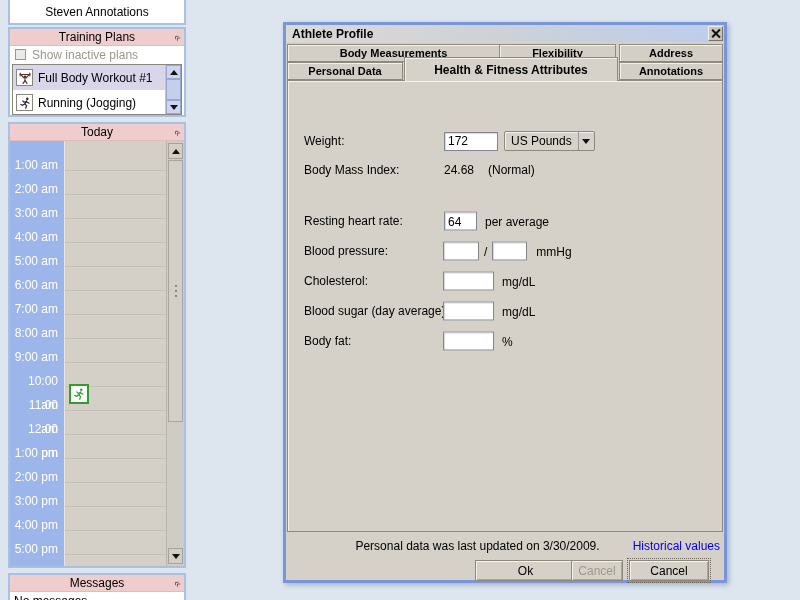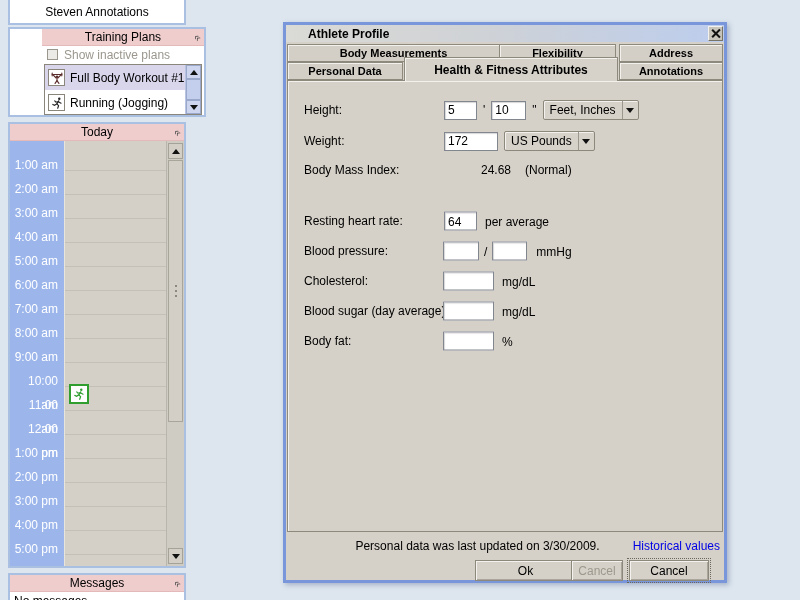--- a/index.html
+++ b/index.html
@@ -12,21 +12,21 @@
   .panel-header { height:17px; background:#f0cdcd; border-bottom:1px solid #e3b9ba;
                   display:flex; align-items:center; justify-content:center;
                   font-size:12px; color:#000; position:relative; }
   .collapse { position:absolute; right:3px; top:1px; font-size:11px; color:#4a4a4a;
               transform:rotate(45deg); line-height:14px; }
 
   #user-panel { left:8px; top:-3px; width:178px; height:28px;
                 display:flex; align-items:flex-end; justify-content:center;
                 font-size:12px; padding-bottom:4px; }
 
-  #plans-panel { left:8px; top:27px; width:198px; height:90px;padding-left:32px; }
+  #plans-panel { left:8px; top:27px; width:178px; height:90px; }
   .chk-row { height:17px; display:flex; align-items:center; padding-left:5px; }
   .chk-box { width:11px; height:11px; background:#eceae6; border:1px solid #9b978e; }
   .chk-label { margin-left:6px; font-size:12px; color:#9b978e; }
   .listbox { position:relative; margin:1px 2px 2px 2px; height:51px; border:1px solid #8a867c; background:#fff; overflow:hidden; }
   .list-item { height:25px; display:flex; align-items:center; padding-left:3px; width:calc(100% - 16px); }
   .list-item.selected { background:#d9d5eb; }
   .item-icon { width:17px; height:17px; border:1px solid #8a867c; background:#fff;
                display:flex; align-items:center; justify-content:center; margin-right:5px; }
   .list-item .lbl { font-size:12px; color:#000; }
   .vscroll { position:absolute; right:0; top:0; bottom:0; width:16px; background:#dde3f3; border-left:1px solid #b9c4e2; }
@@ -58,21 +58,21 @@
   .grip-dot { width:2px; height:2px; background:#8c887e; }
 
   #messages-panel { left:8px; top:573px; width:178px; height:34px; }
   .msg-text { font-size:12px; color:#000; padding:2px 4px; }
 
   
   #dialog { position:absolute; left:283px; top:22px; width:444px; height:561px;
             background:#d5d1c8; border:3px solid #7a96da; box-shadow:2px 2px 5px rgba(60,80,120,.35); }
   .titlebar { position:absolute; left:0; top:0; right:0; height:17px;
               background:linear-gradient(to right,#dadad6 0%,#cfd2d6 45%,#bccded 100%);
-              display:flex; align-items:center; padding-left:22px;
+              display:flex; align-items:center; padding-left:6px;
               font-size:12px; font-weight:bold; color:#000; }
   .close-btn { position:absolute; right:1px; top:1px; width:15px; height:15px; background:#c6c3ba;
                border-top:1px solid #f2f1ed; border-left:1px solid #f2f1ed;
                border-right:1px solid #777365; border-bottom:1px solid #777365;
                display:flex; align-items:center; justify-content:center; }
   .close-x { position:relative; width:9px; height:9px; }
   .close-x::before, .close-x::after { content:""; position:absolute; left:3.5px; top:-1px; width:2.4px; height:11px; background:#111; }
   .close-x::before { transform:rotate(45deg); } .close-x::after { transform:rotate(-45deg); }
 
   .tab { position:absolute; height:18px; background:#d3cfc7;
@@ -246,52 +246,37 @@
     </div>
     <div class="tab active" style="left:118px; width:214px;">
       <span>Health &amp; Fitness Attributes</span>
     </div>
     <div class="tab r2" style="left:333px; width:104px;">
       <span>Annotations</span>
     </div>
 
     <div class="content-panel">
 
-      <div class="frow" style="top:18px;">
-        <span class="flabel">Height:</span>
-        <span class="fctrl">
-          <input class="tbox w33" value="5" style="">
-          <span>'</span>
-          <input class="tbox w35" value="10" style="">
-          <span>"</span>
-          <span class="combo">
-            <span class="clbl">Feet, Inches</span>
-            <span class="carrow">
-                <span class="tri-down"></span>
-              </span>
-          </span>
-        </span>
-      </div>
 
       <div class="frow" style="top:49px;">
         <span class="flabel">Weight:</span>
         <span class="fctrl">
           <input class="tbox w54" value="172" style="">
           <span class="combo">
             <span class="clbl">US Pounds</span>
             <span class="carrow">
                 <span class="tri-down"></span>
               </span>
           </span>
         </span>
       </div>
 
       <div class="frow" style="top:78px;">
         <span class="flabel">Body Mass Index:</span>
-        <span class="fctrl" style="gap:14px;margin-left:37px;">
+        <span class="fctrl" style="gap:14px;">
           <span>24.68</span>
           <span>(Normal)</span>
         </span>
       </div>
 
       <div class="frow" style="top:129px;">
         <span class="flabel">Resting heart rate:</span>
         <span class="fctrl" style="gap:8px;">
           <input class="tbox w33" value="64" style="">
           <span>per average</span>

